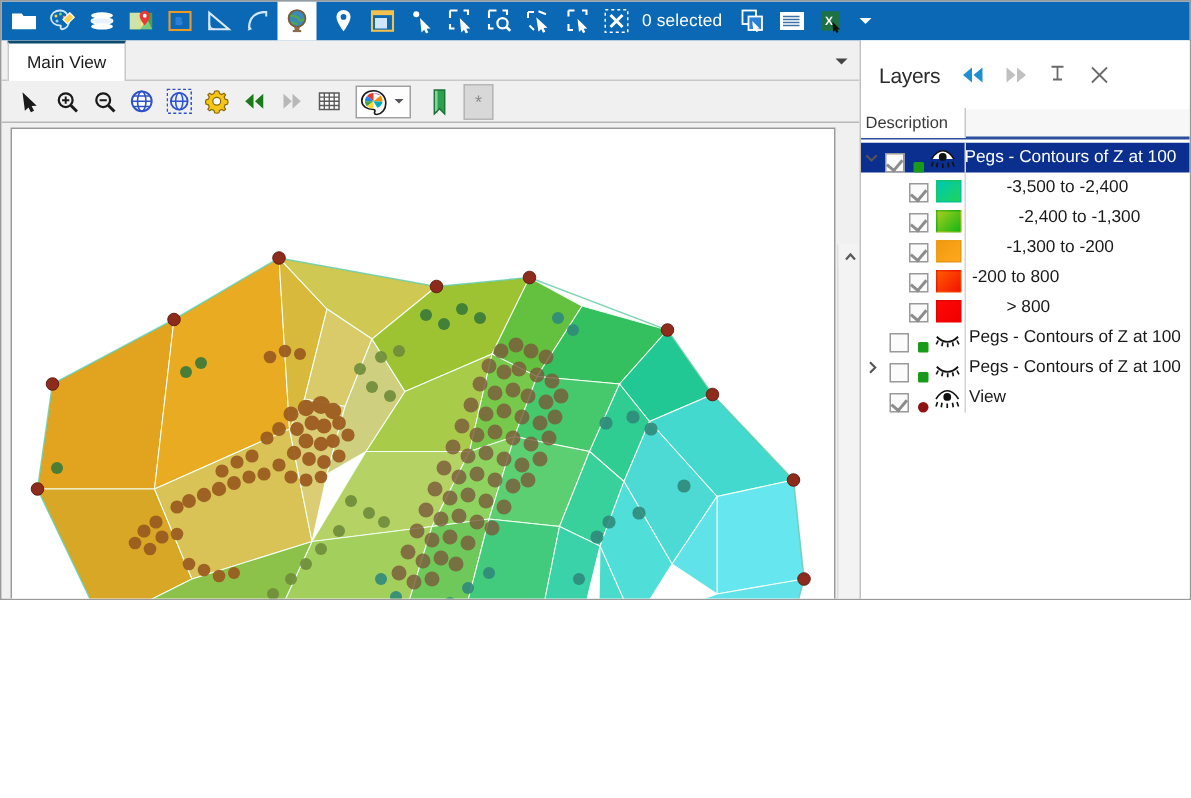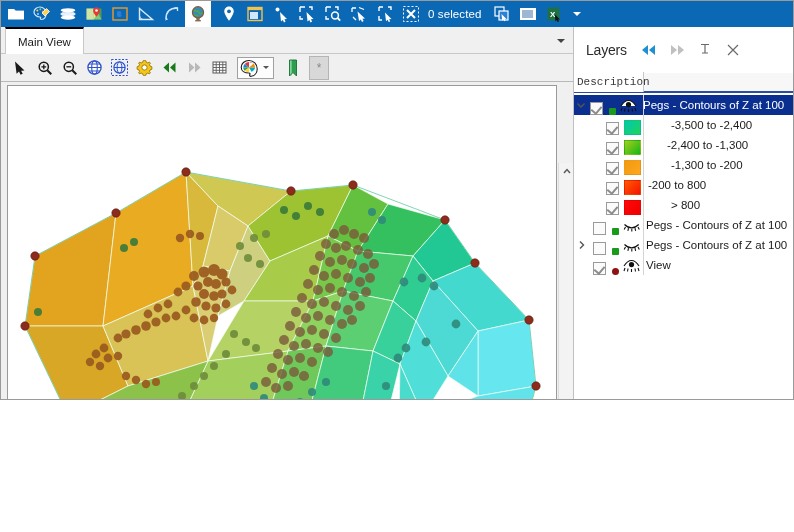--- a/index.html
+++ b/index.html
@@ -56,21 +56,21 @@
     position: absolute; left: 0; top: 26px;
     width: 572px; height: 27px;
     background: #f0f0f0;
     border-bottom: 1px solid #c8c8c8;
   }
   #tab-main {
     position: absolute; left: 4px; top: 0;
     height: 27px; padding: 0 12px;
     background: #ffffff;
     border: 1px solid #c8c8c8;
-    border-top: 2px solid #000000;
+    border-top: 2px solid #0c4a6e;
     border-bottom: none;
     display: flex; align-items: center;
     font-size: 11.5px; color: #1a1a1a;
     cursor: pointer;
   }
   #tab-overflow {
     position: absolute; right: 6px; top: 9px;
     width: 10px; height: 10px; cursor: pointer;
   }
   #tab-overflow::after {
@@ -176,21 +176,20 @@
     display: flex; align-items: center;
   }
   #col-desc {
     width: 70px; height: 20px;
     background: #ffffff;
     border-right: 1px solid #c8c8c8;
     display: flex; align-items: center;
     padding-left: 3px;
     font-size: 11px; color: #3a3a3a;
     cursor: pointer;
-    font-family: Liberation Mono, monospace;
   }
   #tree {
     position: absolute; left: 0; top: 68px;
     width: 221px; height: 437px;
     background: #ffffff;
     overflow: hidden;
   }
   .node {
     height: 20px; display: flex; align-items: flex-end;
     position: relative; white-space: nowrap;
@@ -857,21 +856,21 @@
         <div class="swatch" style="background:linear-gradient(135deg,#00c8b4,#1ed45a);"></div>
         <div class="divider-v"></div>
         <span class="node-label" style="padding-left:28px;">-3,500 to -2,400</span>
       </div>
 
       <div class="node">
         <div class="indent" style="width:29px;height:20px;"></div>
         <div class="cbox checked"></div>
         <div class="swatch" style="background:linear-gradient(135deg,#a8cc1e,#14b814);"></div>
         <div class="divider-v"></div>
-        <span class="node-label" style="padding-left:24px;">-2,400 to -1,300</span>
+        <span class="node-label" style="padding-left:36px;">-2,400 to -1,300</span>
       </div>
 
       <div class="node">
         <div class="indent" style="width:29px;height:20px;"></div>
         <div class="cbox checked"></div>
         <div class="swatch" style="background:linear-gradient(135deg,#f09a12,#ffa81c);"></div>
         <div class="divider-v"></div>
         <span class="node-label" style="padding-left:28px;">-1,300 to -200</span>
       </div>
 

